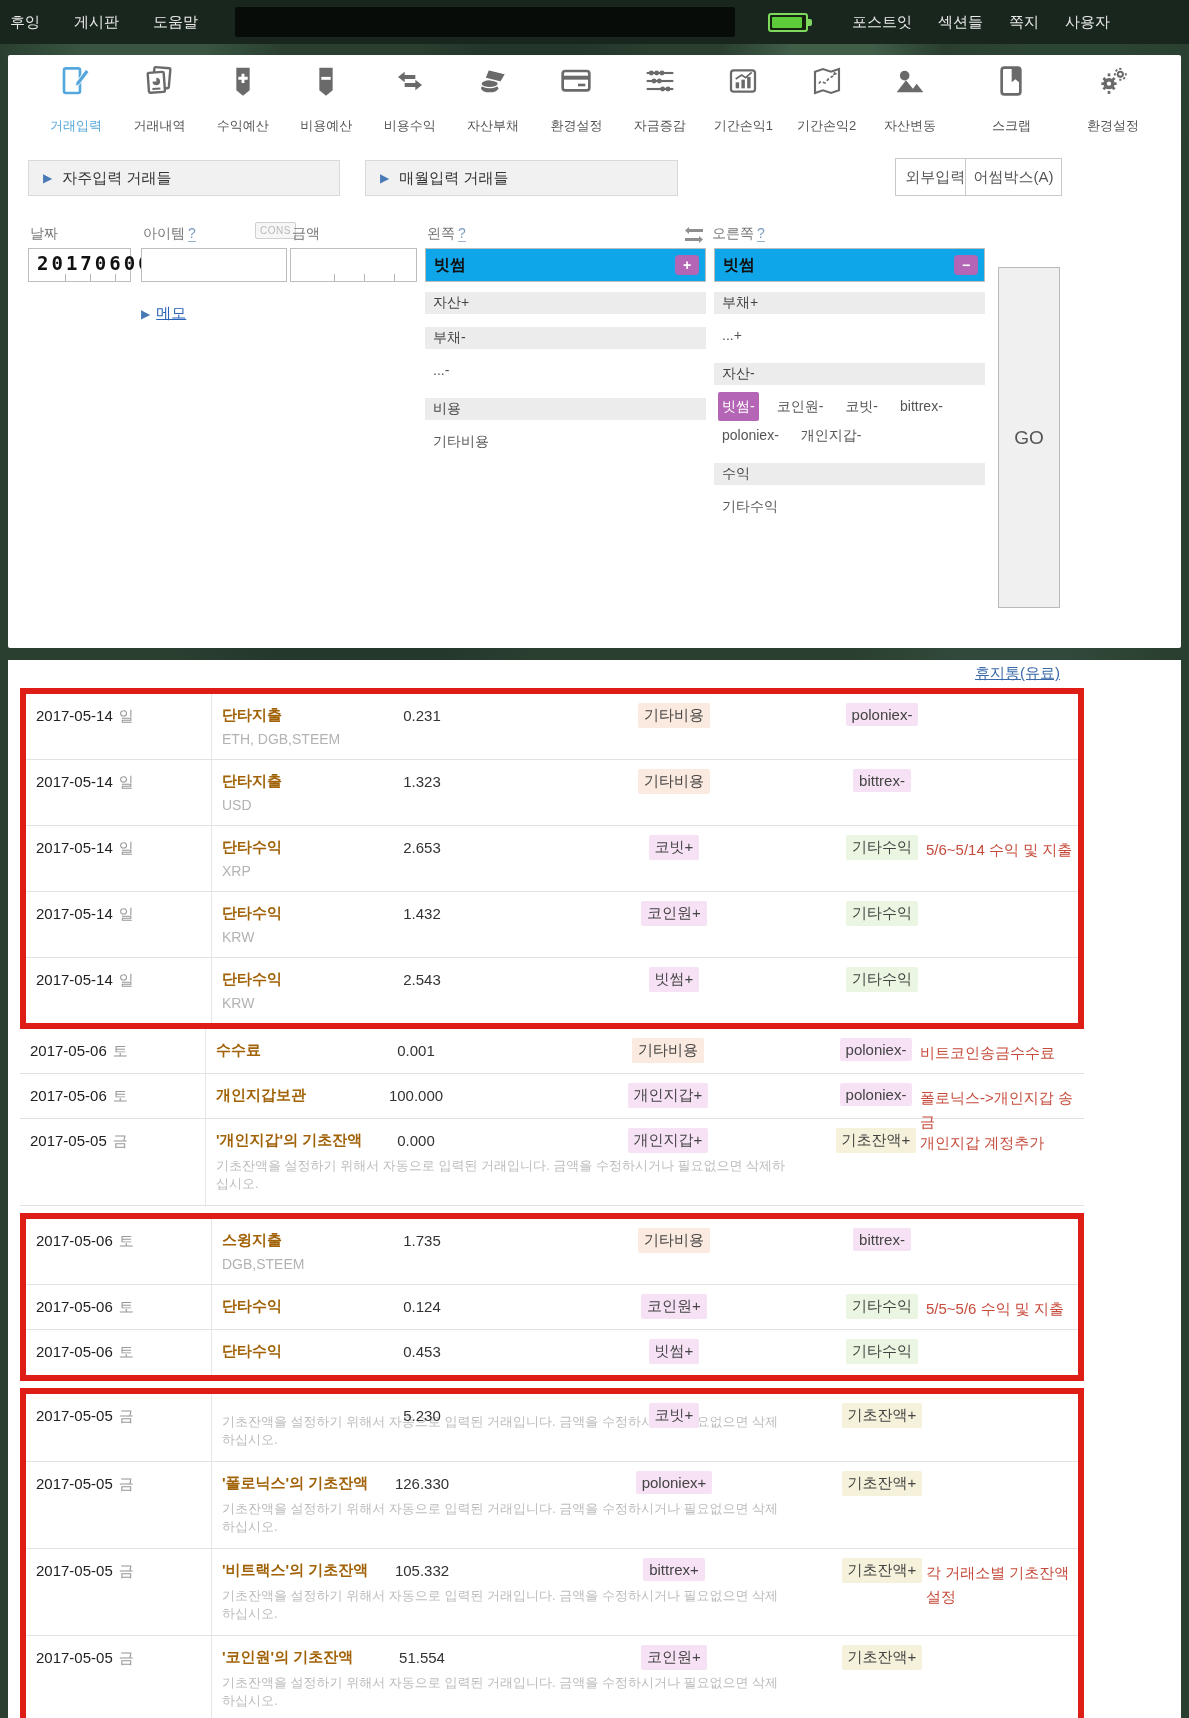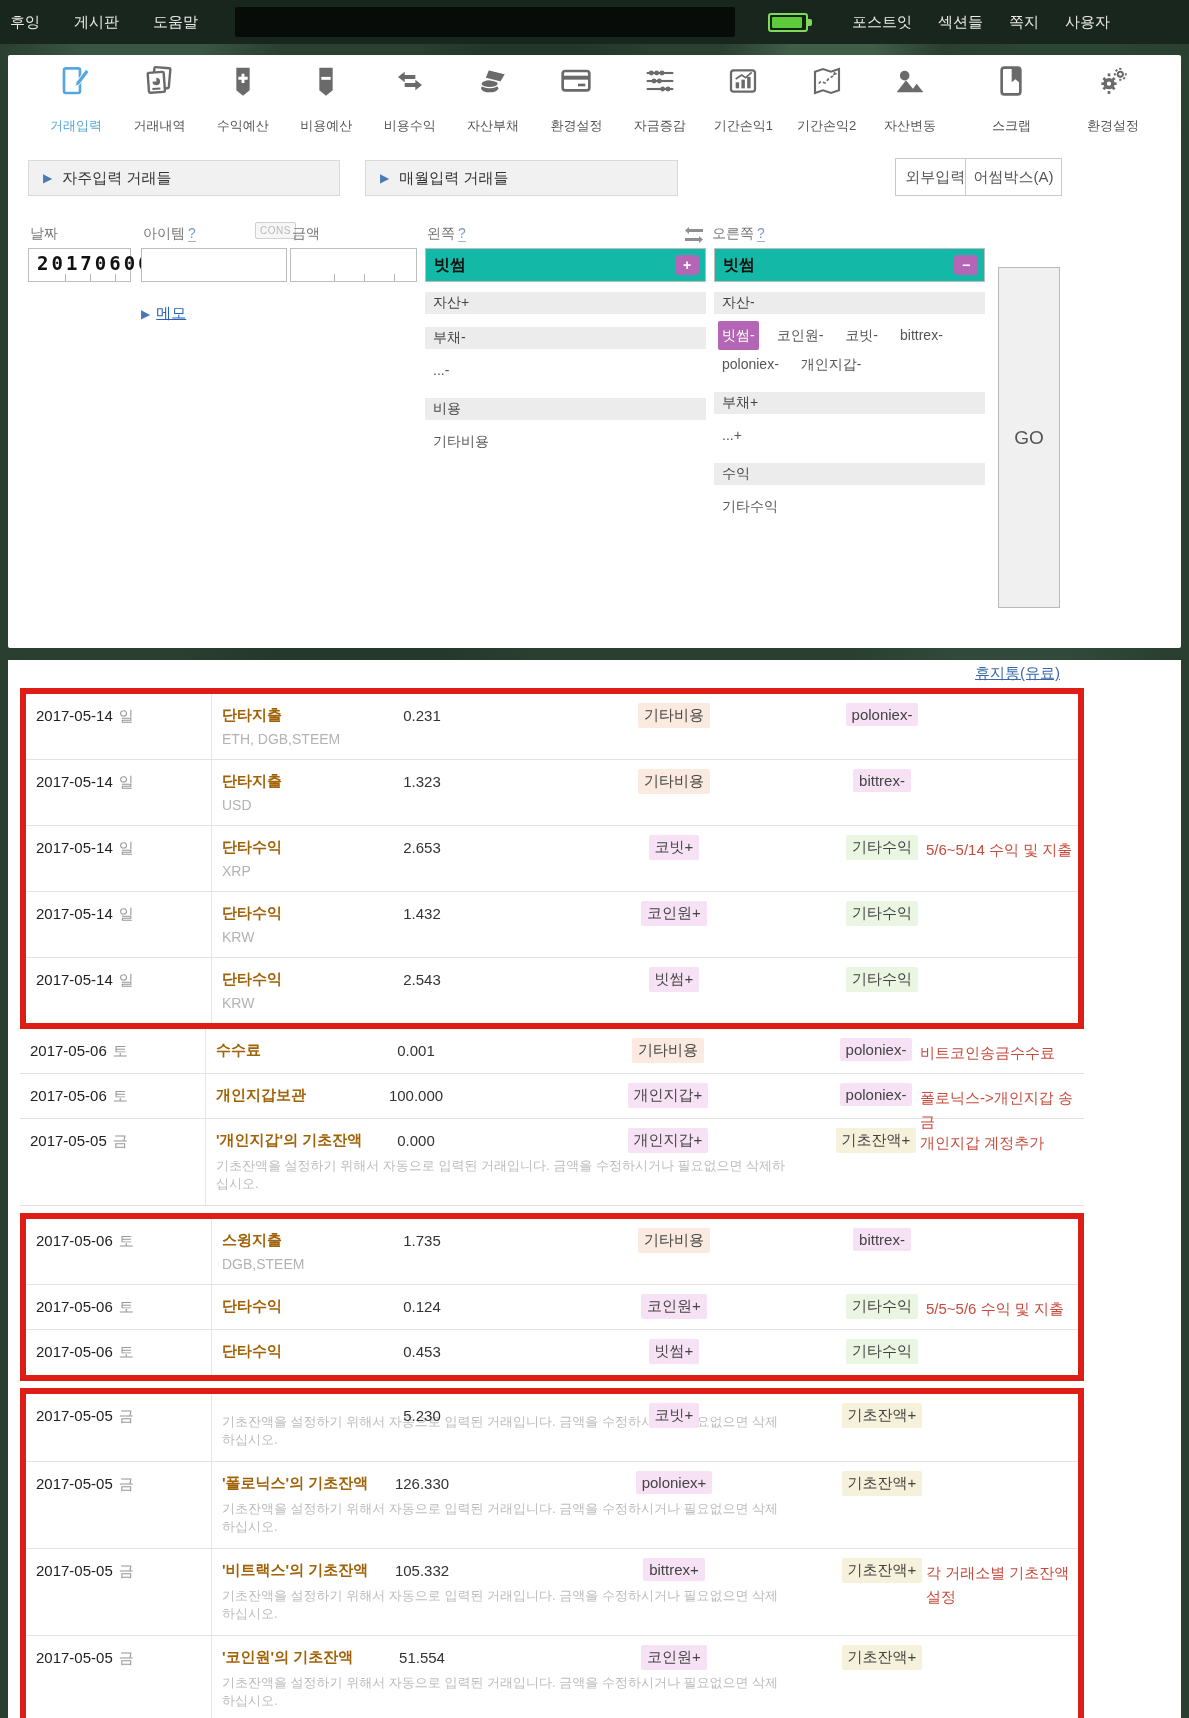--- a/index.html
+++ b/index.html
@@ -47,21 +47,21 @@
 .cons-badge{position:absolute;left:247px;top:167px;font-size:10px;color:#b9b9b9;border:1px solid #cfcfcf;background:#f6f6f6;padding:2px 4px;border-radius:2px;letter-spacing:.5px}
 .finput{position:absolute;top:193px;height:34px;background:#fff;border:1px solid #bdbdbd;font-size:16px;color:#111;padding:0 8px}
 .inp-date{left:20px;width:103px;font-family:"DejaVu Sans Mono",monospace;font-weight:bold;font-size:19px;letter-spacing:3px;padding-top:3px;
   background-image:repeating-linear-gradient(to right,transparent 0,transparent 24px,#b5b5b5 24px,#b5b5b5 25px);
   background-size:78px 7px;background-position:12px 100%;background-repeat:no-repeat}
 .inp-item{left:133px;width:146px}
 .inp-amount{left:282px;width:127px;
   background-image:repeating-linear-gradient(to right,transparent 0,transparent 29px,#b5b5b5 29px,#b5b5b5 30px);
   background-size:96px 7px;background-position:14px 100%;background-repeat:no-repeat}
 .swap-icon{position:absolute;left:676px;top:172px;width:20px;height:16px}
-.select-box{position:absolute;top:193px;height:34px;background:#14b8a6;border:1px solid #bdbdbd;display:flex;align-items:center;font-size:16px;font-weight:bold;color:#111;padding:0 8px;cursor:pointer}
+.select-box{position:absolute;top:193px;height:34px;background:#0ea5e9;border:1px solid #bdbdbd;display:flex;align-items:center;font-size:16px;font-weight:bold;color:#111;padding:0 8px;cursor:pointer}
 .sel-left{left:417px;width:281px}
 .sel-right{left:706px;width:271px}
 .pm-btn{position:absolute;right:6px;top:6px;width:24px;height:20px;background:#b565b5;color:#fff;border-radius:4px;font-size:14px;font-weight:bold;display:flex;align-items:center;justify-content:center;cursor:pointer}
 .memo-link{position:absolute;left:133px;top:249px;font-size:15px;color:#2a62b8;cursor:pointer}
 .memo-link .tri{color:#4a7ab5;font-size:12px;margin-right:6px}
 .memo-link u{text-decoration:underline}
 
 .sel-col{position:absolute;top:237px}
 .sel-col.left{left:417px;width:281px}
 .sel-col.right{left:706px;width:271px}
@@ -337,26 +337,26 @@
           <div class="sel-header">부채-</div>
           <div class="chips"><span class="chip">...-</span></div>
         </div>
         <div class="sel-group">
           <div class="sel-header">비용</div>
           <div class="chips"><span class="chip">기타비용</span></div>
         </div>
       </div>
     <div class="sel-col right">
         <div class="sel-group">
+          <div class="sel-header">부채+</div>
+          <div class="chips"><span class="chip">...+</span></div>
+        </div>
+        <div class="sel-group">
           <div class="sel-header">자산-</div>
           <div class="chips"><span class="chip selected">빗썸-</span><span class="chip">코인원-</span><span class="chip">코빗-</span><span class="chip">bittrex-</span><span class="chip">poloniex-</span><span class="chip">개인지갑-</span></div>
-        </div>
-        <div class="sel-group">
-          <div class="sel-header">부채+</div>
-          <div class="chips"><span class="chip">...+</span></div>
         </div>
         <div class="sel-group">
           <div class="sel-header">수익</div>
           <div class="chips"><span class="chip">기타수익</span></div>
         </div>
       </div>
 
     <div class="go-btn">GO</div>
   </div>
 

